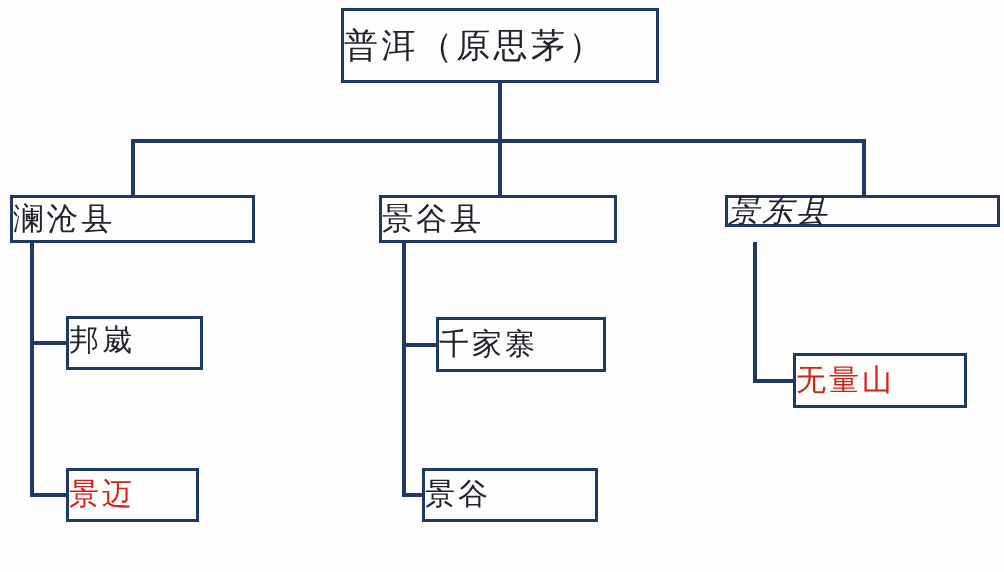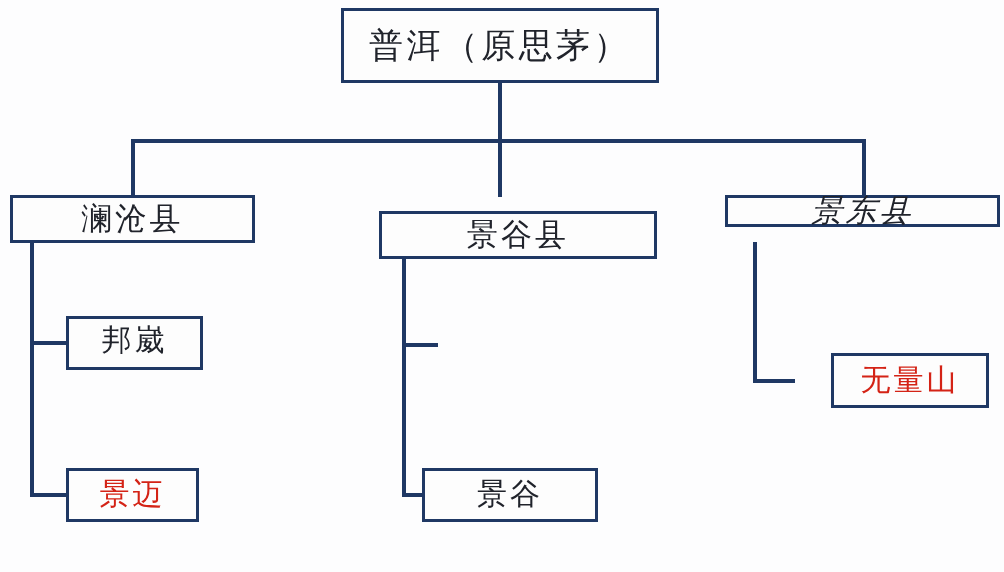--- a/index.html
+++ b/index.html
@@ -17,21 +17,21 @@
     background: #fdfdfe;
     overflow: hidden;
   }
   .node {
     position: absolute;
     box-sizing: border-box;
     background: #fdfdfd;
     border: 3px solid #1f3864;
     display: flex;
     align-items: center;
-    justify-content: center;
+    justify-content: flex-start;
     color: #20232b;
     letter-spacing: 0.10em;
     white-space: nowrap;
     z-index: 3;
   }
   .node-label {
     display: block;
     line-height: 1;
     transform: translateY(-1px);
   }
@@ -84,38 +84,41 @@
   <div class="conn h" style="left:753px; top:379px; width:42px;"></div>
 
   <div class="node level-1" style="left:341px; top:8px; width:318px; height:75px;">
     <span class="node-label">普洱（原思茅）</span>
   </div>
 
   <div class="node level-2" style="left:10px; top:195px; width:245px; height:48px;">
     <span class="node-label">澜沧县</span>
   </div>
 
-  <div class="node level-2" style="left:379px; top:195px; width:278px; height:48px;margin-top:16px;">
+  <div class="node level-2" style="left:379px; top:195px; width:238px; height:48px;">
     <span class="node-label">景谷县</span>
   </div>
 
   <div class="node level-2" style="left:725px; top:195px; width:275px; height:32px;font-style:italic;">
     <span class="node-label">景东县</span>
   </div>
 
   <div class="node level-3" style="left:66px; top:316px; width:137px; height:54px;font-family:Liberation Mono, monospace;">
     <span class="node-label">邦崴</span>
   </div>
 
   <div class="node level-3 highlight" style="left:66px; top:468px; width:133px; height:54px;">
     <span class="node-label">景迈</span>
   </div>
 
+  <div class="node level-3" style="left:436px; top:317px; width:170px; height:55px;">
+    <span class="node-label">千家寨</span>
+  </div>
 
   <div class="node level-3" style="left:422px; top:468px; width:176px; height:54px;">
     <span class="node-label">景谷</span>
   </div>
 
-  <div class="node level-3 highlight" style="left:831px; top:353px; width:158px; height:55px;">
+  <div class="node level-3 highlight" style="left:793px; top:353px; width:174px; height:55px;">
     <span class="node-label">无量山</span>
   </div>
 
 </div>
 
 </body></html>

